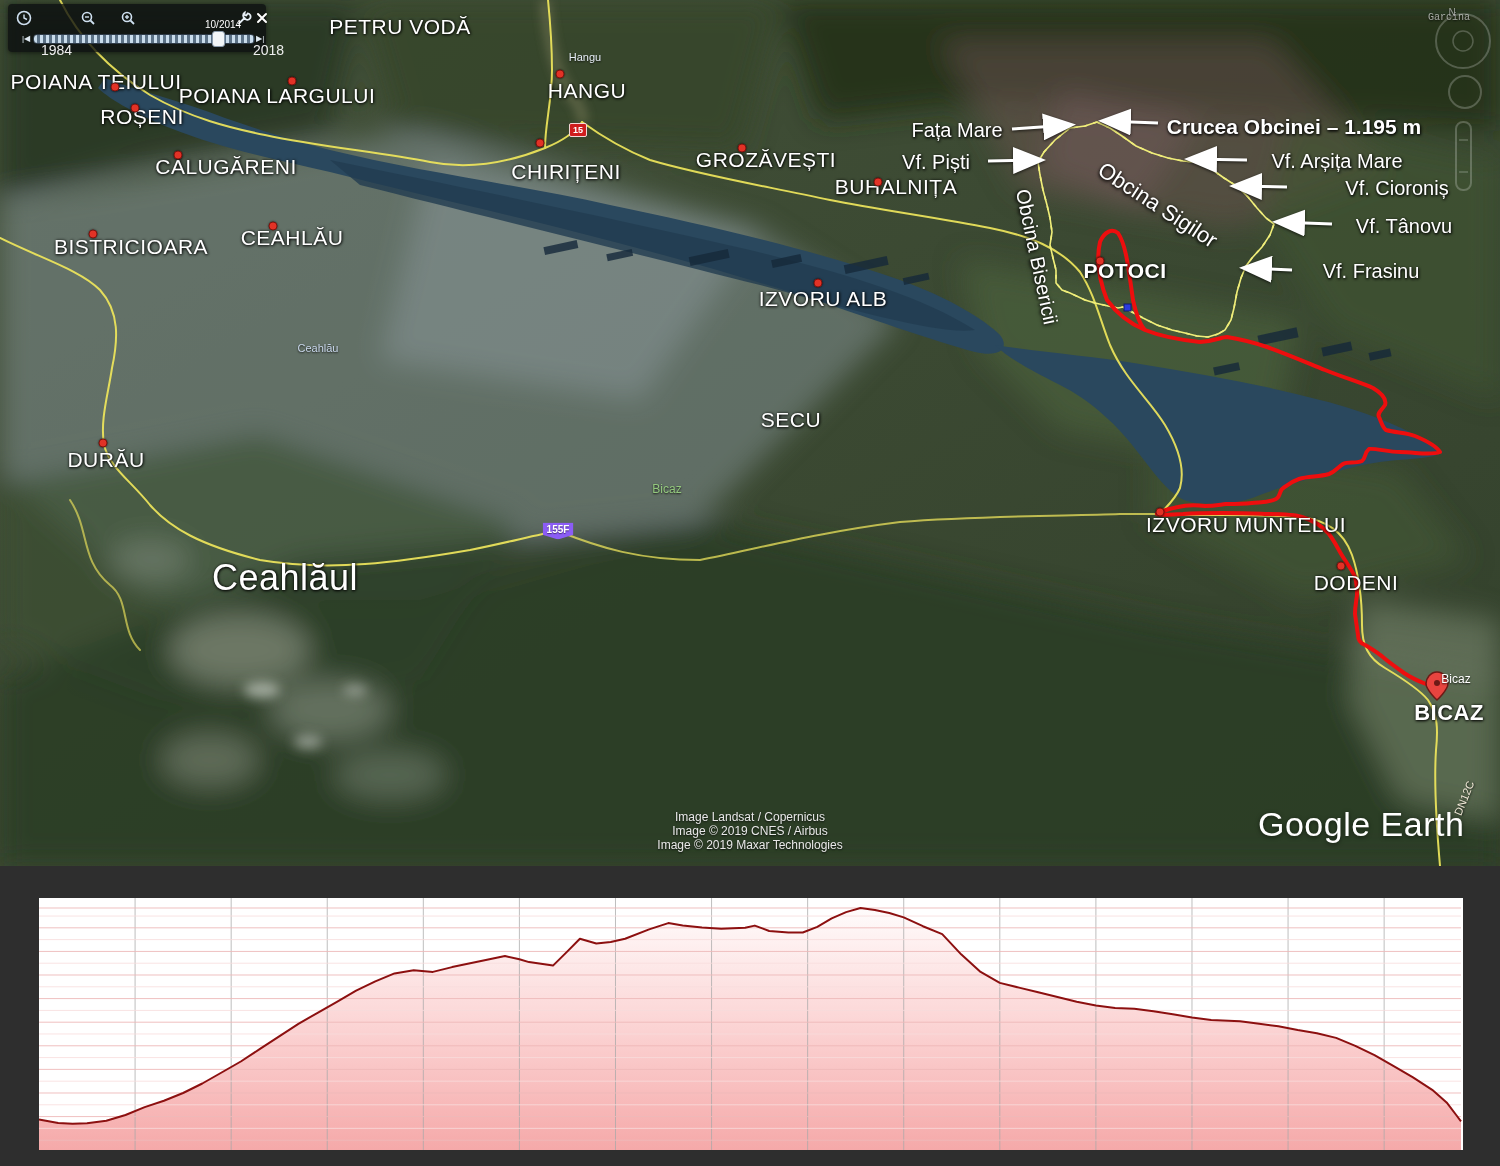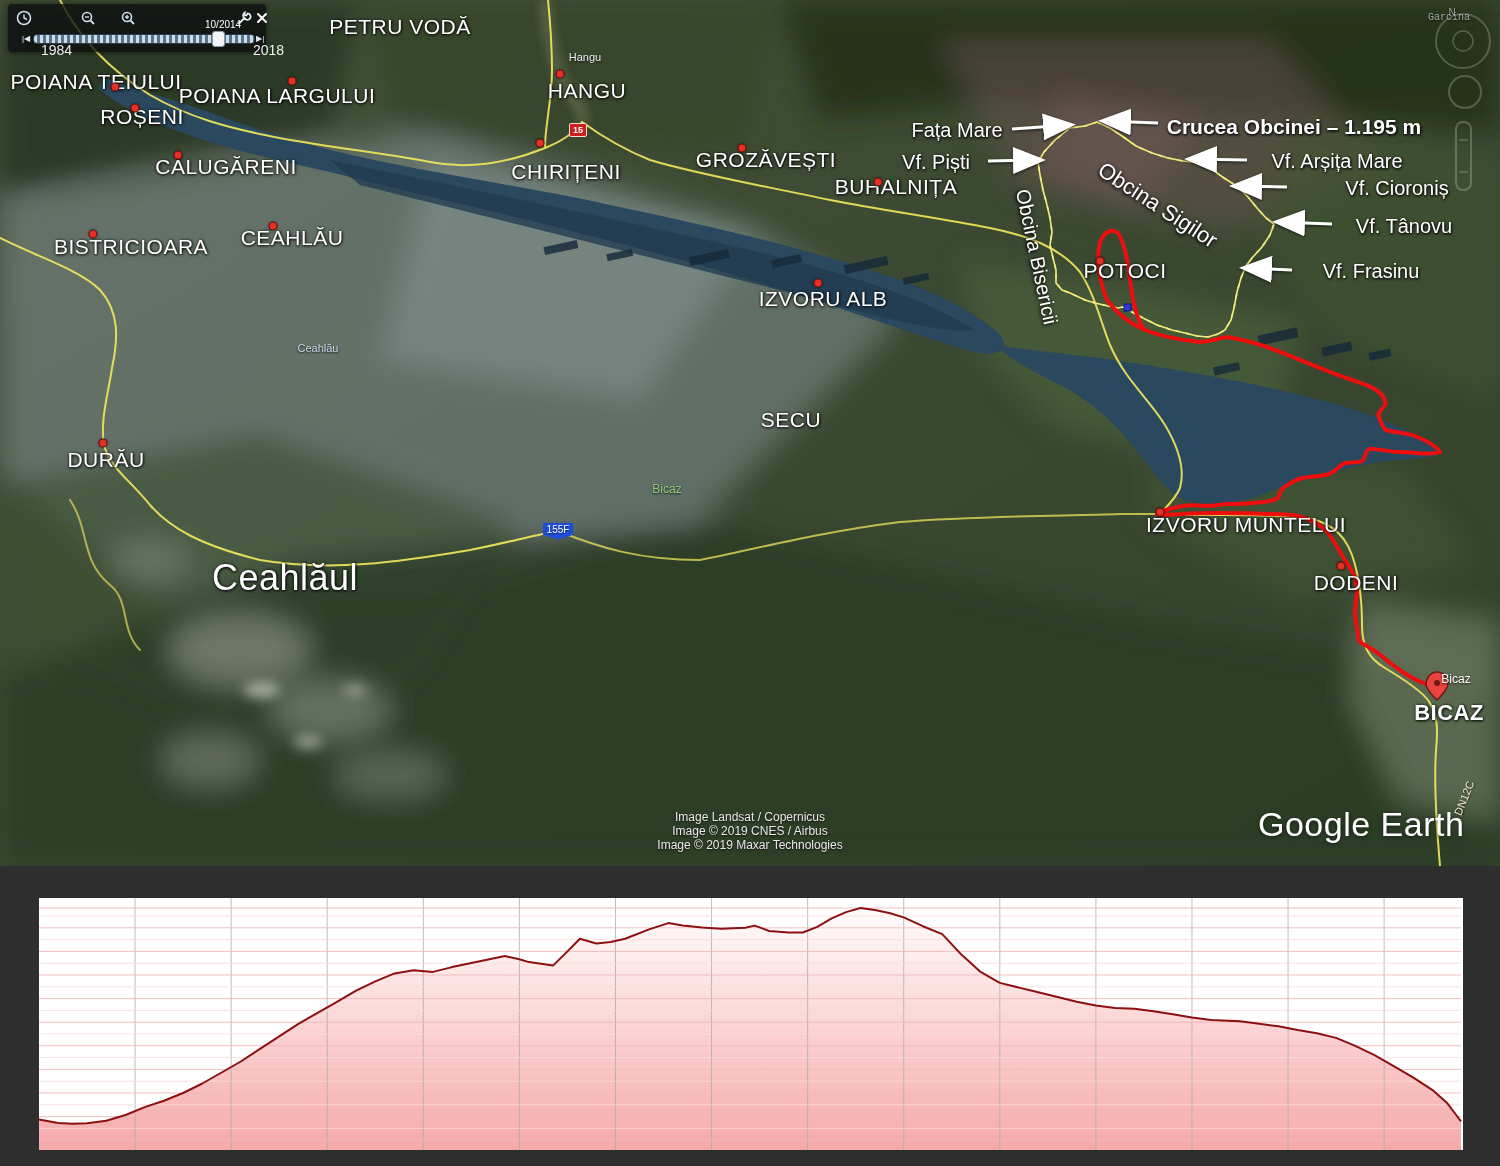--- a/index.html
+++ b/index.html
@@ -14,22 +14,22 @@
   .slabel{position:absolute;transform:translate(-50%,-50%);white-space:nowrap;
           text-shadow:0 1px 2px rgba(0,0,0,.8);}
   .anno{position:absolute;transform:translate(-50%,-50%);color:#fff;font-size:20px;white-space:nowrap;
         text-shadow:0 1px 3px rgba(0,0,0,.9),1px 1px 3px rgba(0,0,0,.8);}
   .ridge{position:absolute;color:#fff;font-size:22px;white-space:nowrap;
          text-shadow:0 1px 3px rgba(0,0,0,.9),1px 1px 4px rgba(0,0,0,.8);}
   .tdot{position:absolute;width:7px;height:7px;border-radius:50%;background:#e23226;border:1px solid #7e130e;
         transform:translate(-50%,-50%);box-shadow:0 0 2px rgba(0,0,0,.7);}
   .shield-red{position:absolute;transform:translate(-50%,-50%);background:#cf1d1d;border:1px solid #f5d9d9;
         border-radius:2px;color:#fff;font-size:9px;font-weight:bold;padding:1px 3px;line-height:10px;}
-  .shield-blue{position:absolute;transform:translate(-50%,-50%);background:#1d4ed8;color:#fff;font-size:10px;
-        font-weight:normal;padding:2px 4px 5px;line-height:10px;
+  .shield-blue{position:absolute;transform:translate(-50%,-50%);background:#8b5cf6;color:#fff;font-size:10px;
+        font-weight:bold;padding:2px 4px 5px;line-height:10px;
         clip-path:polygon(0 0,100% 0,100% 72%,50% 100%,0 72%);text-shadow:0 1px 1px rgba(0,0,0,.5);}
   #ge-logo{position:absolute;left:1258px;top:805px;color:#fff;font-size:34px;letter-spacing:.5px;
         text-shadow:0 1px 4px rgba(0,0,0,.55);}
   #attribution{position:absolute;left:600px;top:810px;width:300px;text-align:center;color:#e8e8e8;
         font-size:12px;line-height:14px;text-shadow:0 1px 2px rgba(0,0,0,.8);}
   
   #time-slider{position:absolute;left:8px;top:4px;width:258px;height:48px;background:rgba(12,14,16,.78);
         border-radius:4px;box-shadow:0 1px 4px rgba(0,0,0,.5);}
   .ts-icon{position:absolute;top:6px;width:16px;height:16px;cursor:pointer;}
   #ts-track{position:absolute;left:25px;top:30px;width:220px;height:8px;border-radius:4px;cursor:pointer;
@@ -162,21 +162,21 @@
         <div class="plabel" style="left: 226px; top: 167px;">CĂLUGĂRENI</div>
         <div class="plabel" style="left: 566px; top: 172px; text-align: right;">CHIRIȚENI</div>
         <div class="plabel" style="left: 766px; top: 160px;">GROZĂVEȘTI</div>
         <div class="plabel" style="left: 896px; top: 187px;">BUHALNIȚA</div>
         <div class="plabel" style="left: 131px; top: 247px;">BISTRICIOARA</div>
         <div class="plabel" style="left: 292px; top: 238px;">CEAHLĂU</div>
         <div class="plabel" style="left: 823px; top: 299px;">IZVORU ALB</div>
         <div class="plabel" style="left: 791px; top: 420px;">SECU</div>
         <div class="plabel" style="left: 106px; top: 460px;">DURĂU</div>
         <div class="plabel" style="left: 285px; top: 578px; font-size: 36px;">Ceahlăul</div>
-        <div class="plabel" style="left: 1125px; top: 271px; font-weight: normal; text-align: center;">POTOCI</div>
+        <div class="plabel" style="left: 1125px; top: 271px; font-weight: bold; text-align: center;">POTOCI</div>
         <div class="plabel" style="left: 1246px; top: 525px;">IZVORU MUNTELUI</div>
         <div class="plabel" style="left: 1356px; top: 583px;">DODENI</div>
         <div class="plabel" style="left: 1449px; top: 713px; font-size: 22px; font-weight: bold;">BICAZ</div>
         <div class="slabel" style="left: 585px; top: 57px; font-size: 11px; color: rgb(230, 237, 245);">Hangu</div>
         <div class="slabel" style="left: 1449px; top: 17px; font-size: 10px; color: rgba(255, 255, 255, 0.6); font-family: Liberation Mono, monospace;">Garcina</div>
         <div class="slabel" style="left: 1452px; top: 12px; font-size: 10px; color: rgba(255, 255, 255, 0.55);">N</div>
         <div class="slabel" style="left: 318px; top: 348px; font-size: 11px; color: rgb(200, 214, 234);">Ceahlău</div>
         <div class="slabel" style="left: 667px; top: 489px; font-size: 12px; color: rgb(147, 200, 125);">Bicaz</div>
         <div class="slabel" style="left: 1456px; top: 679px; font-size: 12px; color: rgb(255, 255, 255);">Bicaz</div>
         <div class="slabel" style="left: 1464px; top: 798px; font-size: 11px; color: rgb(242, 234, 216); transform: translate(-50%, -50%) rotate(-68deg);">DN12C</div>

